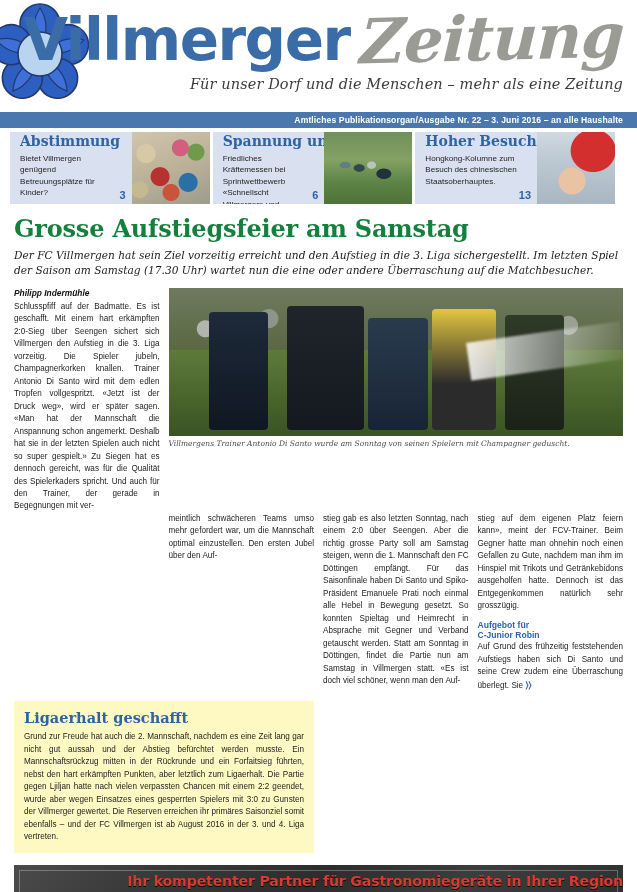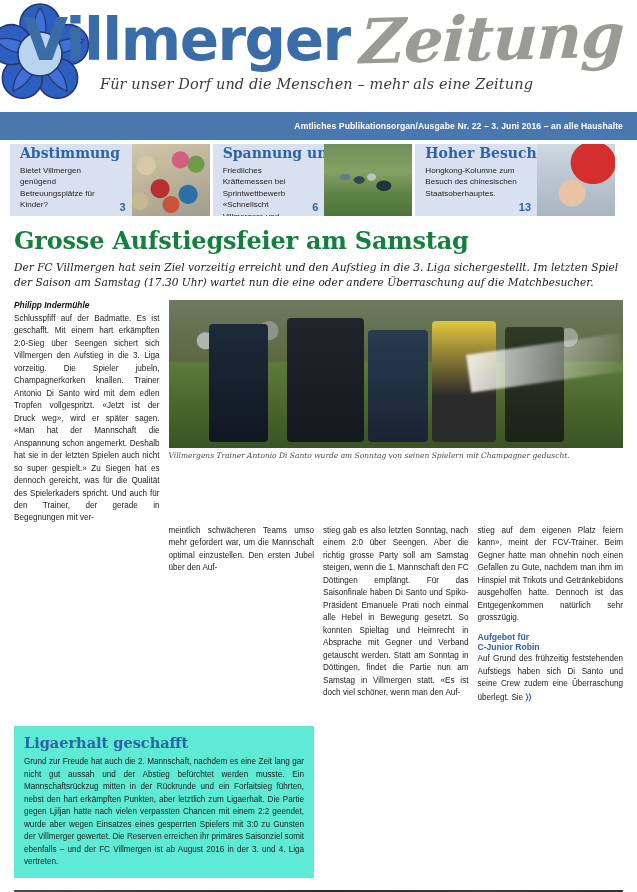--- a/index.html
+++ b/index.html
@@ -21,22 +21,22 @@
     height: 112px;
     background: #ffffff;
   }
   .rosette {
     position: absolute;
     left: -12px; top: 2px;
     width: 104px; height: 104px;
   }
   .masthead-titles {
     position: absolute;
-    left: 100px; right: 14px; top: 8px;
-    text-align: left;
+    left: 89px; right: 14px; top: 8px;
+    text-align: right;
   }
   .title-line {
     line-height: 1;
     white-space: nowrap;
     display: flex;
     align-items: baseline;
     justify-content: flex-end;
     gap: 10px;
   }
   .title-villmerger {
@@ -60,21 +60,21 @@
     margin-top: 6px;
     font-family: "DejaVu Serif", serif;
     font-style: italic;
     font-size: 14.5px;
     color: #3c3c3c;
     letter-spacing: 0.1px;
   }
 
   
   .blue-bar {
-    height: 28px;
+    height: 16px;
     background: #4a77ad;
     color: #ffffff;
     font-size: 8.6px;
     font-weight: bold;
     display: flex;
     align-items: center;
     justify-content: flex-end;
     padding-right: 14px;
     letter-spacing: 0.1px;
   }
@@ -248,23 +248,23 @@
     font-family: "DejaVu Serif", serif;
     font-style: italic;
     font-size: 7.5px;
     color: #4a4a4a;
     padding-top: 3px;
     line-height: 1.3;
   }
 
   
   .highlight-box {
-    background: #5eead4;
+    background: #fef9c3;
     padding: 8px 10px 9px 10px;
-    margin-top: 22px;
+    margin-top: 9px;
   }
   .highlight-title {
     font-family: "DejaVu Serif", serif;
     font-weight: bold;
     font-size: 14.5px;
     color: #2e63a6;
     margin-bottom: 5px;
   }
   .highlight-body {
     font-size: 8.15px;

